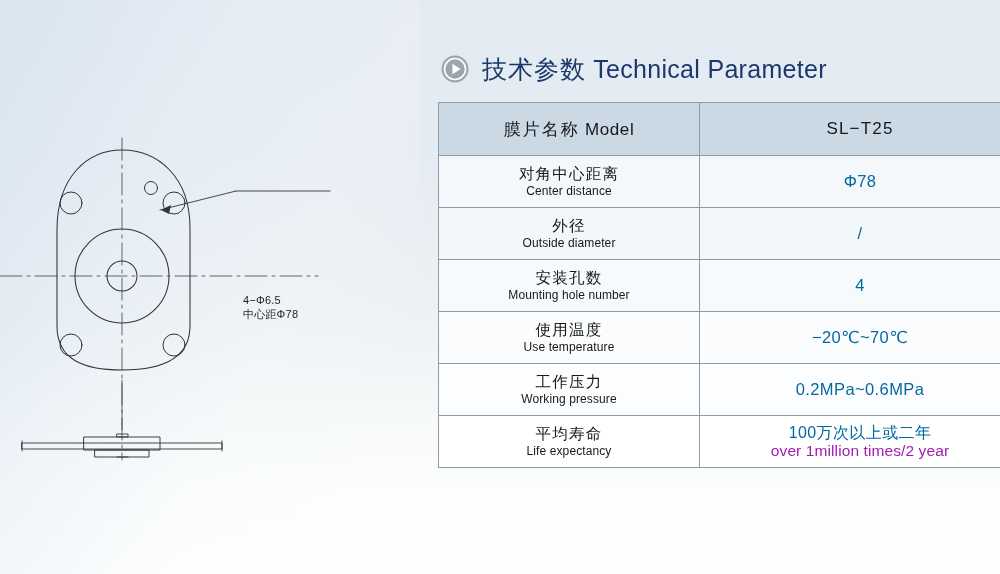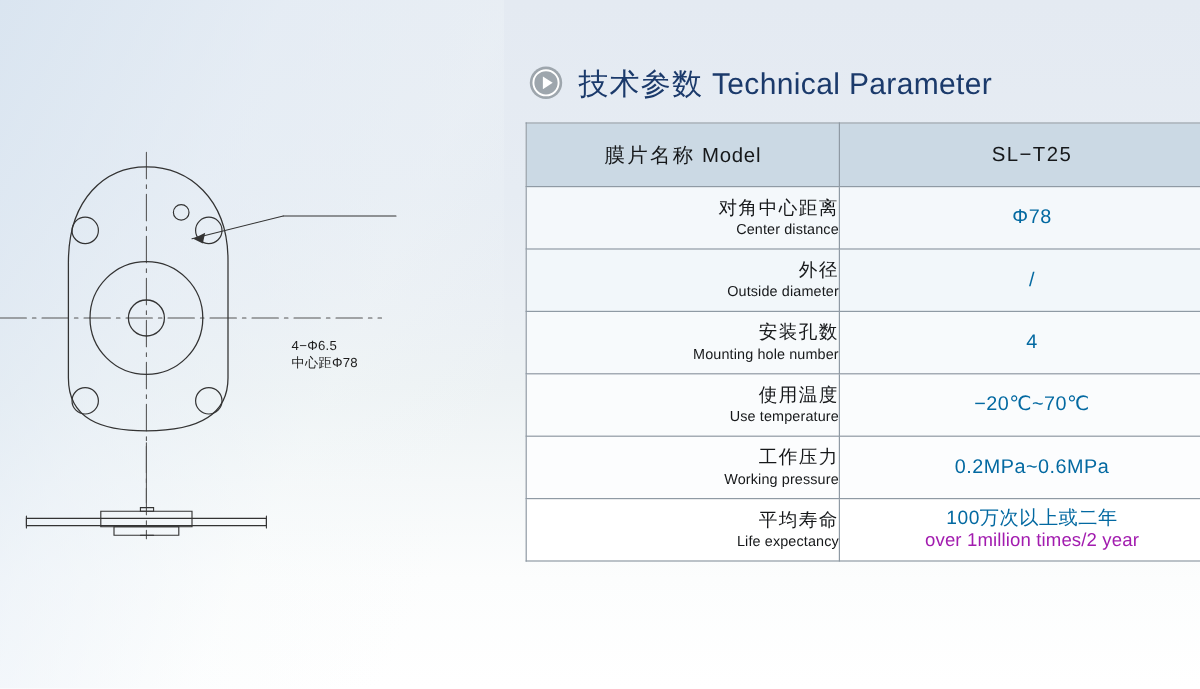--- a/index.html
+++ b/index.html
@@ -38,21 +38,21 @@
         rgba(230,238,246,0.55) 35%,
         rgba(244,249,250,0.25) 62%,
         rgba(255,255,255,0) 85%);
     pointer-events: none;
   }
 
   
   #drawing-panel {
     position: absolute;
     left: 0;
-    top: 119px;
+    top: 130px;
     width: 390px;
     height: 370px;
     text-decoration: underline;
   }
   #drawing-svg { display: block; }
 
   .anno-text {
     position: absolute;
     font-family: "Liberation Sans", "DejaVu Sans", sans-serif;
     font-size: 11px;
@@ -117,21 +117,21 @@
     font-size: 17px;
     color: #16181a;
     letter-spacing: 0.6px;
   }
   thead th.model-name .hdr .cn { letter-spacing: 2px; }
   thead th.model-value .hdr { letter-spacing: 1.2px; }
 
   tbody tr { height: 52px; }
   tbody td.label-cell {
     padding: 4px 0 4px 11px;
-    text-align: right;
+    text-align: center;
     line-height: 1.18;
   }
   tbody td.label-cell .cn {
     display: block;
     font-size: 15.5px;
     color: #16181a;
     letter-spacing: 1.2px;
   }
   tbody td.label-cell .en {
     display: block;

